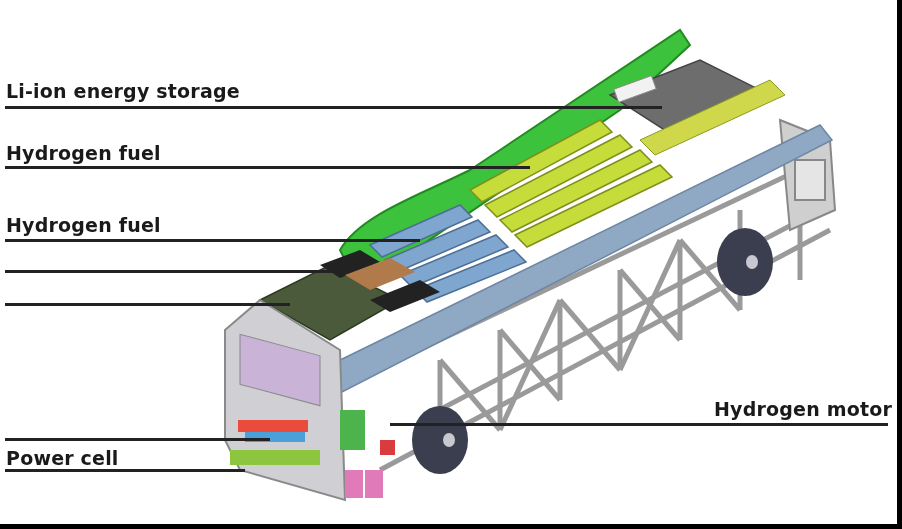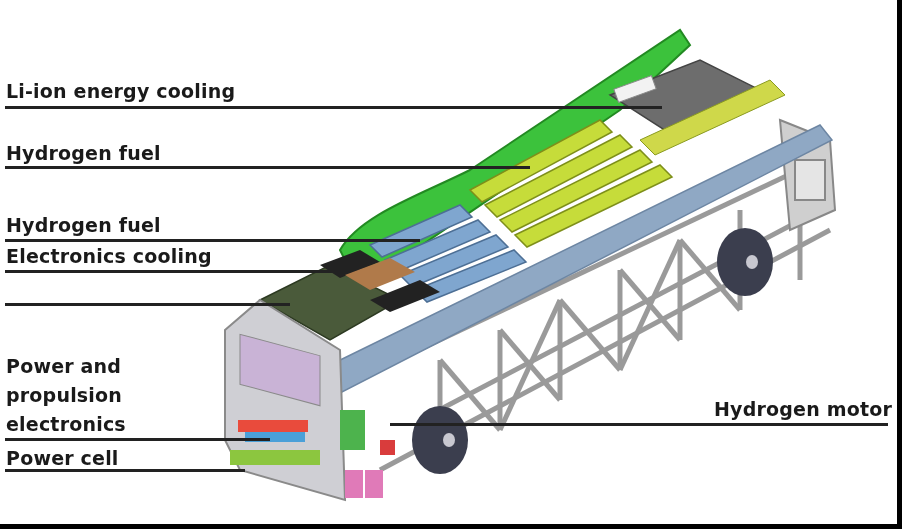--- a/index.html
+++ b/index.html
@@ -96,25 +96,21 @@
 
   <div class="leader" style="left:5px;top:106px;width:657px;"></div>
   <div class="leader" style="left:5px;top:166px;width:525px;"></div>
   <div class="leader" style="left:5px;top:239px;width:415px;"></div>
   <div class="leader" style="left:5px;top:270px;width:335px;"></div>
   <div class="leader" style="left:5px;top:303px;width:285px;"></div>
   <div class="leader" style="left:5px;top:438px;width:265px;"></div>
   <div class="leader" style="left:5px;top:469px;width:240px;"></div>
   <div class="leader" style="left:390px;top:423px;width:498px;"></div>
 
-  <div class="label" style="left:6px;top:80px;">Li-ion energy cooling</div>
+  <div class="label" style="left:6px;top:80px;">Li-ion energy storage</div>
   <div class="label" style="left:6px;top:142px;">Hydrogen fuel</div>
   <div class="label" style="left:6px;top:214px;">Hydrogen fuel</div>
-  <div class="label" style="left:6px;top:245px;">Electronics cooling</div>
-  <div class="label" style="left:6px;top:352px;white-space:pre-line;line-height:29px;">Power and
-propulsion
-electronics</div>
   <div class="label" style="left:6px;top:447px;">Power cell</div>
   <div class="label" style="left:714px;top:398px;">Hydrogen motor</div>
 
   <div id="border-right"></div>
   <div id="border-bottom"></div>
 </div>
 
 </body></html>

